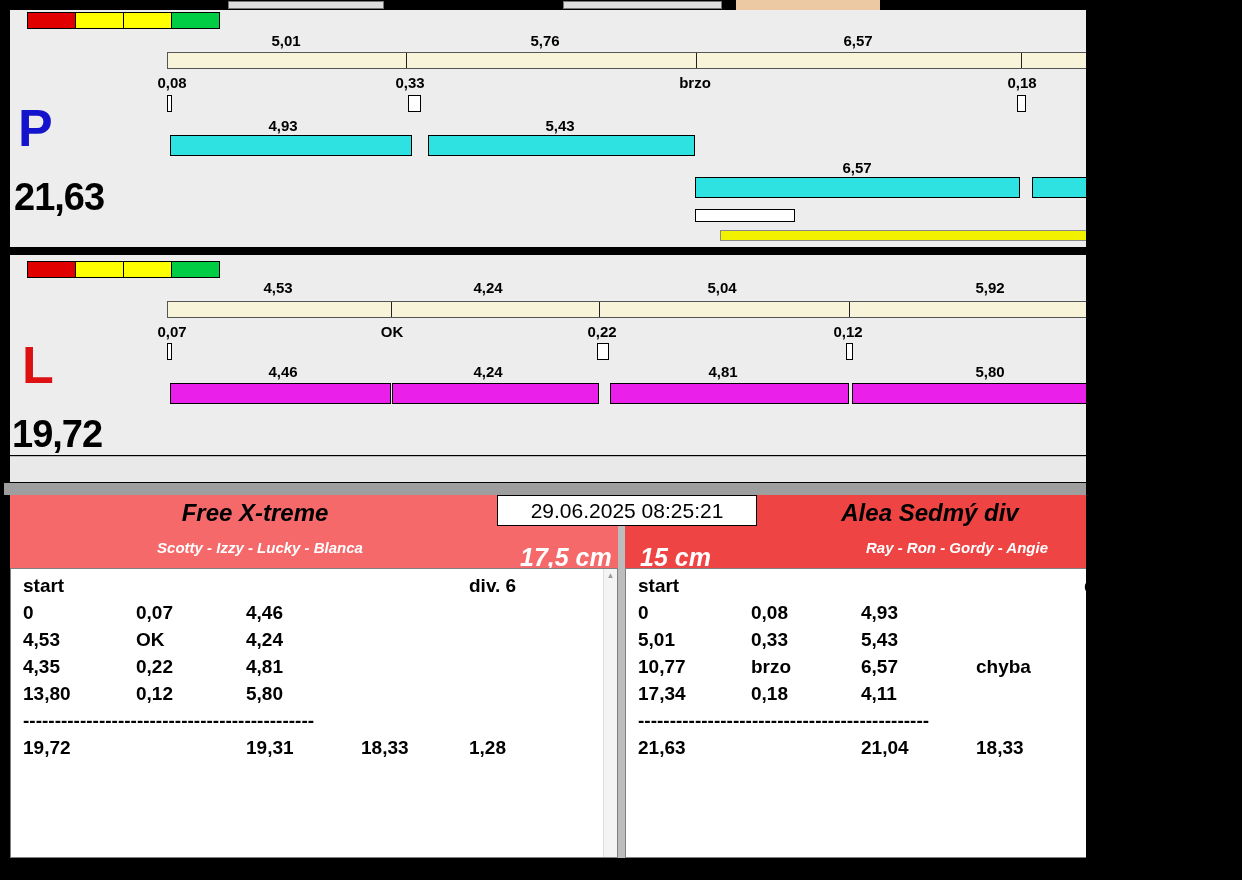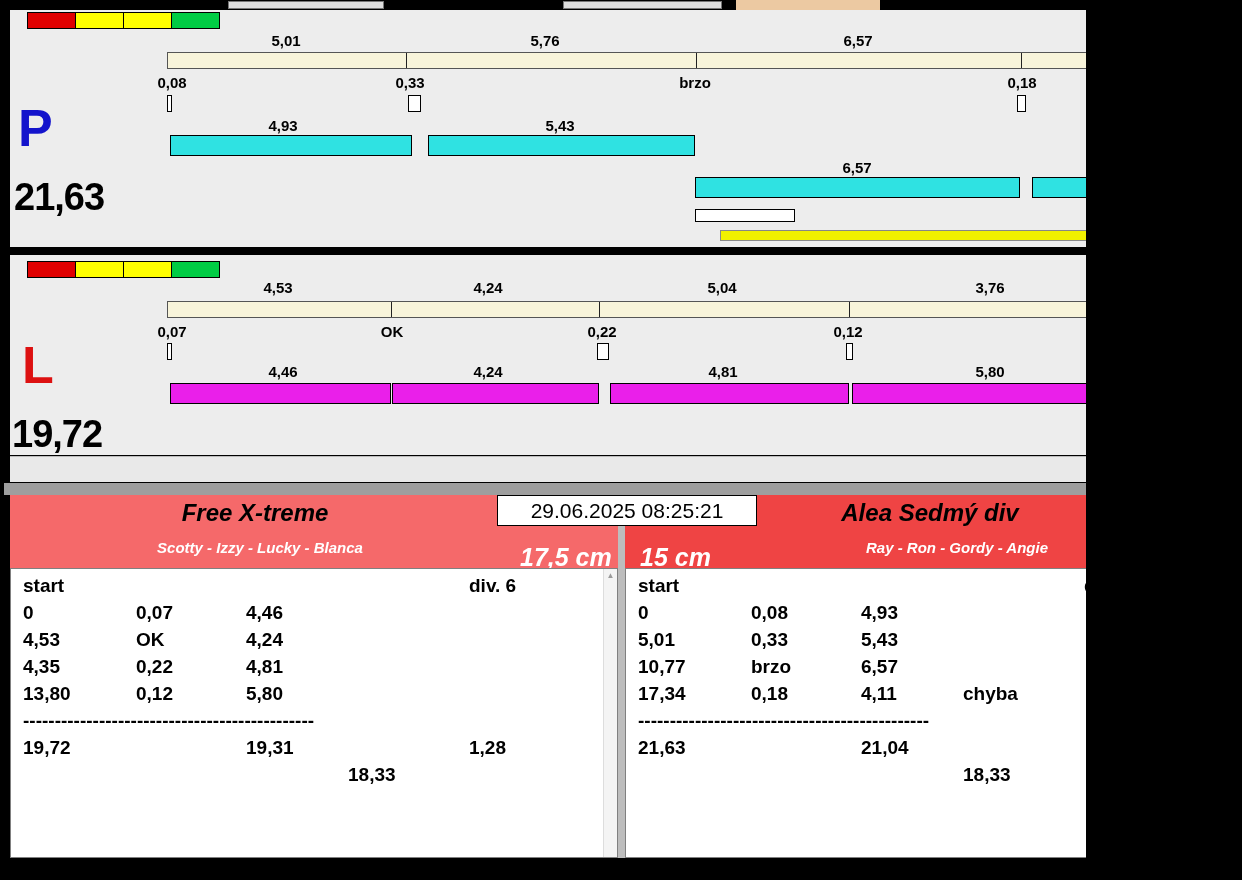--- a/index.html
+++ b/index.html
@@ -55,21 +55,21 @@
   .ts-box { position:absolute; left:497px; top:495px; width:260px; height:31px; background:#fff;
       border:1px solid #000; font-size:21px; color:#000; text-align:center; line-height:29px; z-index:5; }
 
   .sheet { position:absolute; top:568px; height:290px; background:#fff; border:1px solid #808080;
       font-size:19px; font-weight:bold; color:#000; overflow:hidden; }
   .sheet-l { left:10px;  width:608px; }
   .sheet-r { left:625px; width:610px; }
   .rows { padding-top:6px; }
   .srow { position:relative; height:27px; }
   .c { position:absolute; white-space:nowrap; }
-  .c1 { left:12px; } .c2 { left:125px; } .c3 { left:235px; } .c4 { left:337px;margin-top:27px; } .c5 { left:458px; }
+  .c1 { left:12px; } .c2 { left:125px; } .c3 { left:235px; } .c4 { left:350px; } .c5 { left:458px; }
   .sep-cell { left:12px; }
 
   .scrollbar { position:absolute; right:0; top:0; width:14px; height:100%; background:#f4f4f4;
       border-left:1px solid #ddd; text-align:center; z-index:4; }
   .scroll-arrow { display:block; font-size:8px; color:#9a9a9a; line-height:14px; }
 </style>
 </head>
 <body>
 
 <div class="screen">
@@ -130,21 +130,21 @@
     <div class="lights" style="top:6px">
       <span class="light" style="background:#e00000"></span>
       <span class="light" style="background:#ffff00"></span>
       <span class="light" style="background:#ffff00"></span>
       <span class="light" style="background:#00cc44"></span>
     </div>
 
     <div class="seg-label" style="left:268px;top:24px">4,53</div>
     <div class="seg-label" style="left:478px;top:24px">4,24</div>
     <div class="seg-label" style="left:712px;top:24px">5,04</div>
-    <div class="seg-label" style="left:980px;top:24px">3,76</div>
+    <div class="seg-label" style="left:980px;top:24px">5,92</div>
 
     <div class="cream" style="left:157px;top:46px;width:968px">
       <span class="tick" style="left:223px"></span>
       <span class="tick" style="left:431px"></span>
       <span class="tick" style="left:681px"></span>
     </div>
 
     <div class="chg-label" style="left:162px;top:68px">0,07</div>
     <div class="chg-label" style="left:382px;top:68px">OK</div>
     <div class="chg-label" style="left:592px;top:68px">0,22</div>

